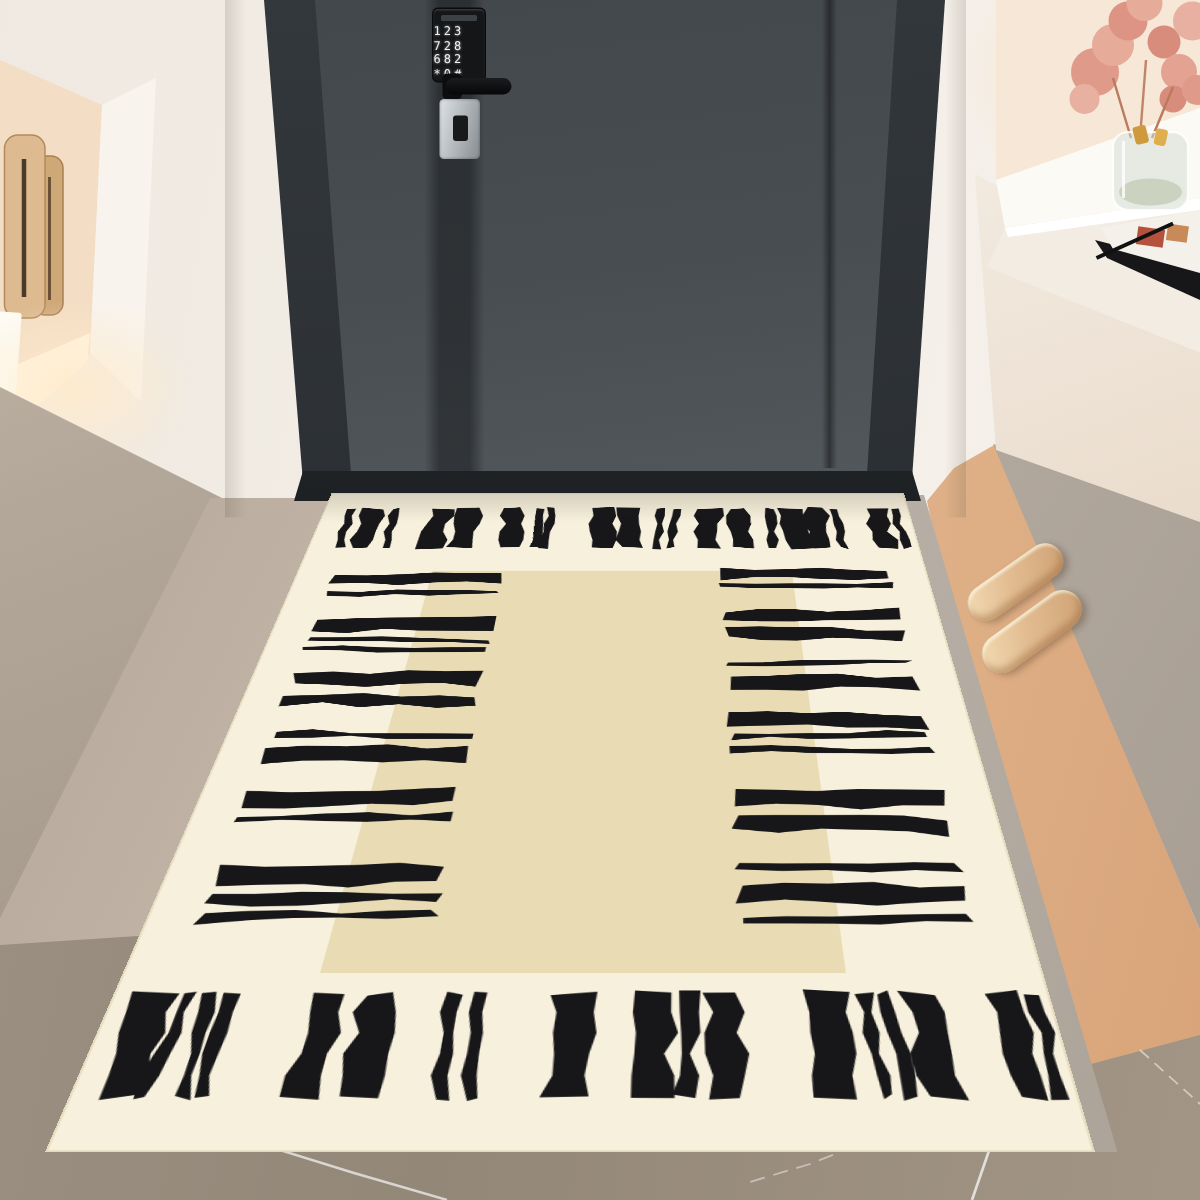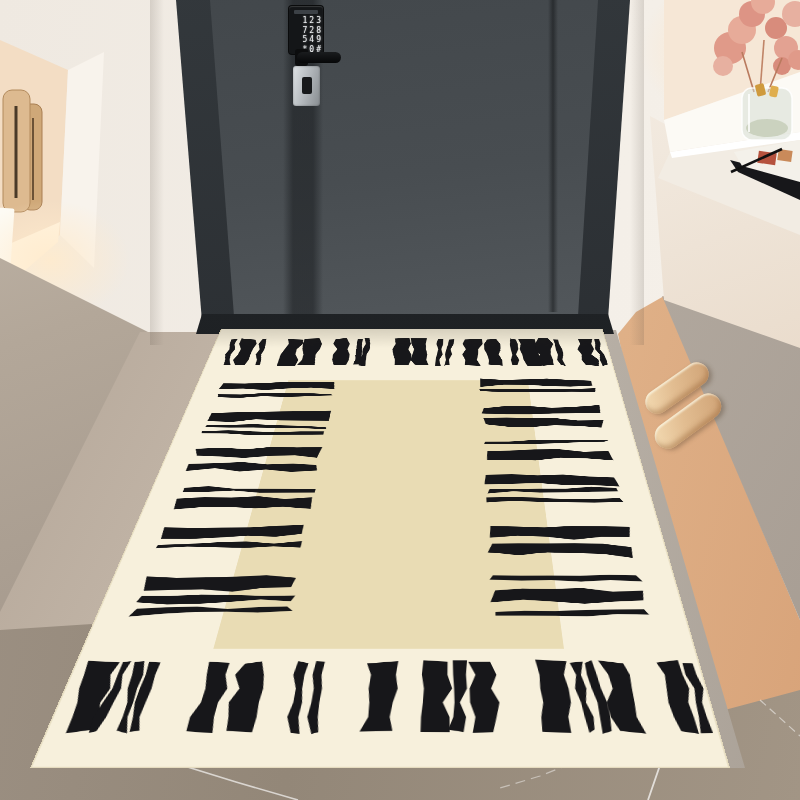--- a/index.html
+++ b/index.html
@@ -72,21 +72,21 @@
   #door-threshold{
     left:0;top:0;width:700px;height:340px;
     clip-path:polygon(202px 314px,608px 314px,614px 334px,196px 334px);
     background:linear-gradient(180deg,#2a2d30,#1e2124);
   }
   
   #keypad-lock{left:289px;top:6px;width:34px;height:48px;background:#141618;border-radius:3px;
     box-shadow:0 0 0 1px #0a0b0c, inset 0 1px 1px rgba(255,255,255,.15);padding-top:4px;box-sizing:border-box;}
   #keypad-display{width:24px;height:4px;margin:0 auto 2px auto;background:#3c4146;border-radius:1px;}
   .keypad-row{
-    text-align:right;color:#eef1f3;font-family:"DejaVu Sans Mono",monospace;
+    text-align:left;color:#eef1f3;font-family:"DejaVu Sans Mono",monospace;
     font-size:8px;line-height:9.5px;letter-spacing:2px;text-shadow:0 0 2px rgba(255,255,255,.6);
   }
   #door-handle{left:297px;top:52px;width:44px;height:11px;background:linear-gradient(180deg,#1a1c1e,#060708);border-radius:6px;}
   #handle-hub{left:295px;top:49px;width:13px;height:17px;background:#0c0d0e;border-radius:3px;}
   #lock-plate{left:293px;top:66px;width:27px;height:40px;border-radius:3px;
     background:linear-gradient(105deg,#dfe3e6 0%,#b7bcc0 45%,#878c90 100%);
     box-shadow:inset 0 0 2px rgba(0,0,0,.4);}
   #keyhole{left:302px;top:77px;width:10px;height:17px;background:#17191b;border-radius:2px;}
   
   #mat-wrap{
@@ -150,21 +150,21 @@
   <div id="door-leaf" class="abs">
     <div id="door-stile" class="abs"></div>
     <div id="door-groove-right" class="abs"></div>
   </div>
   <div id="door-threshold" class="abs"></div>
 
   <div id="keypad-lock" class="abs">
     <div id="keypad-display"></div>
     <div class="keypad-row">123</div>
     <div class="keypad-row">728</div>
-    <div class="keypad-row">549</div>
+    <div class="keypad-row">682</div>
     <div class="keypad-row">*0#</div>
   </div>
   <div id="handle-hub" class="abs"></div>
   <div id="door-handle" class="abs"></div>
   <div id="lock-plate" class="abs"></div>
   <div id="keyhole" class="abs"></div>
 
   <div id="glow-counter" class="abs glow"></div>
   <svg class="abs" style="left:630px;top:0;" width="170" height="235" viewBox="0 0 170 235">
     <polygon points="34,0 170,0 170,72 34,120" fill="#f6e7d6"></polygon>

